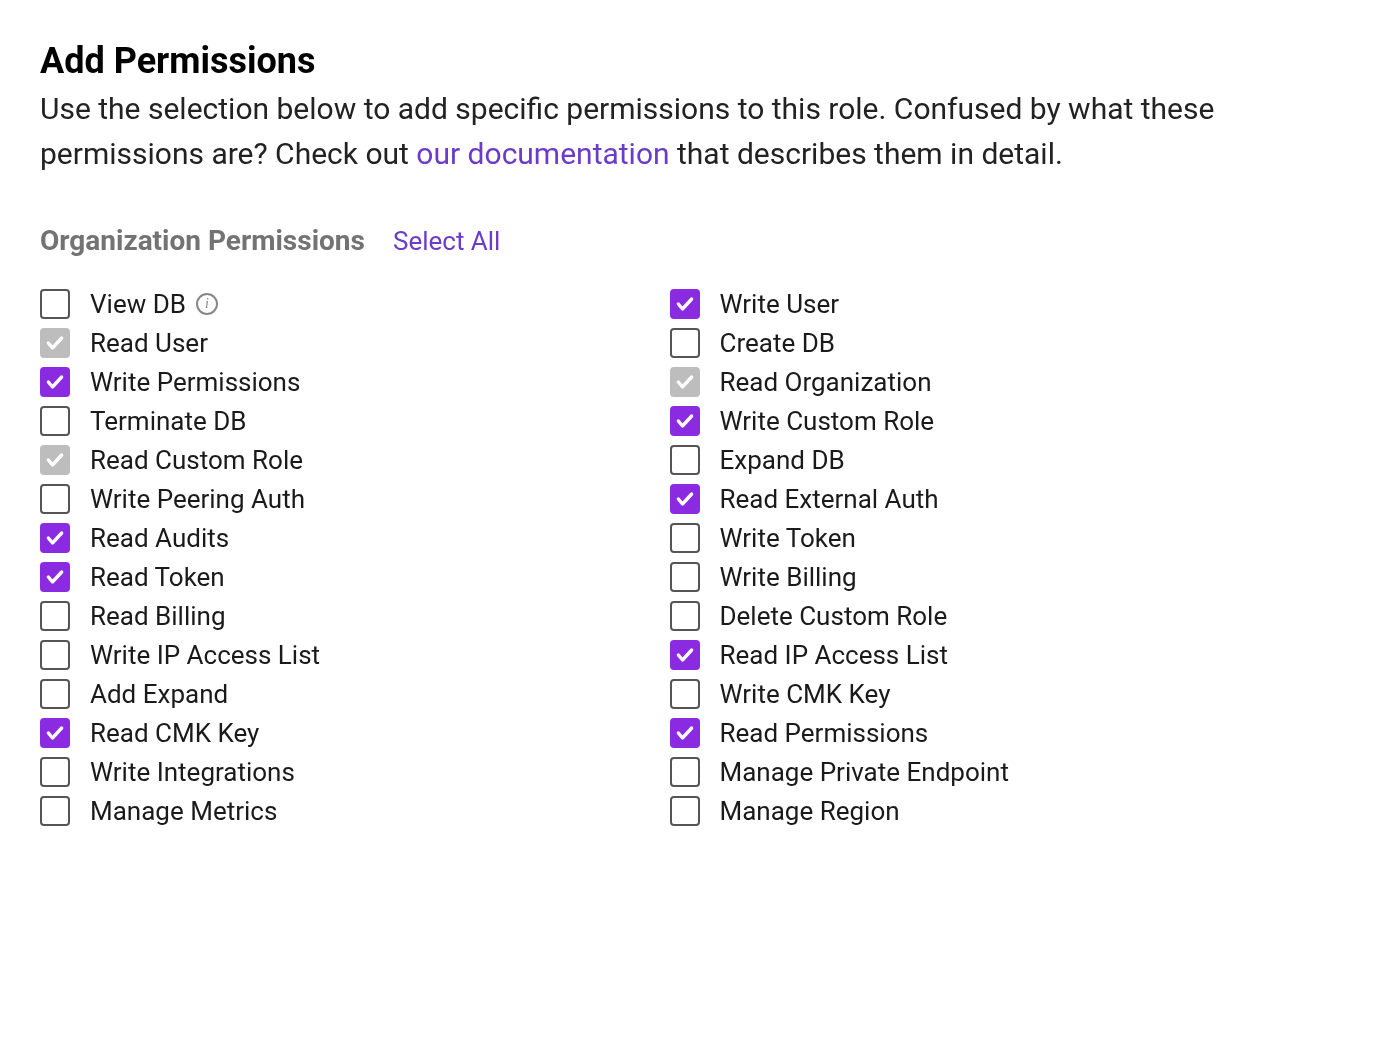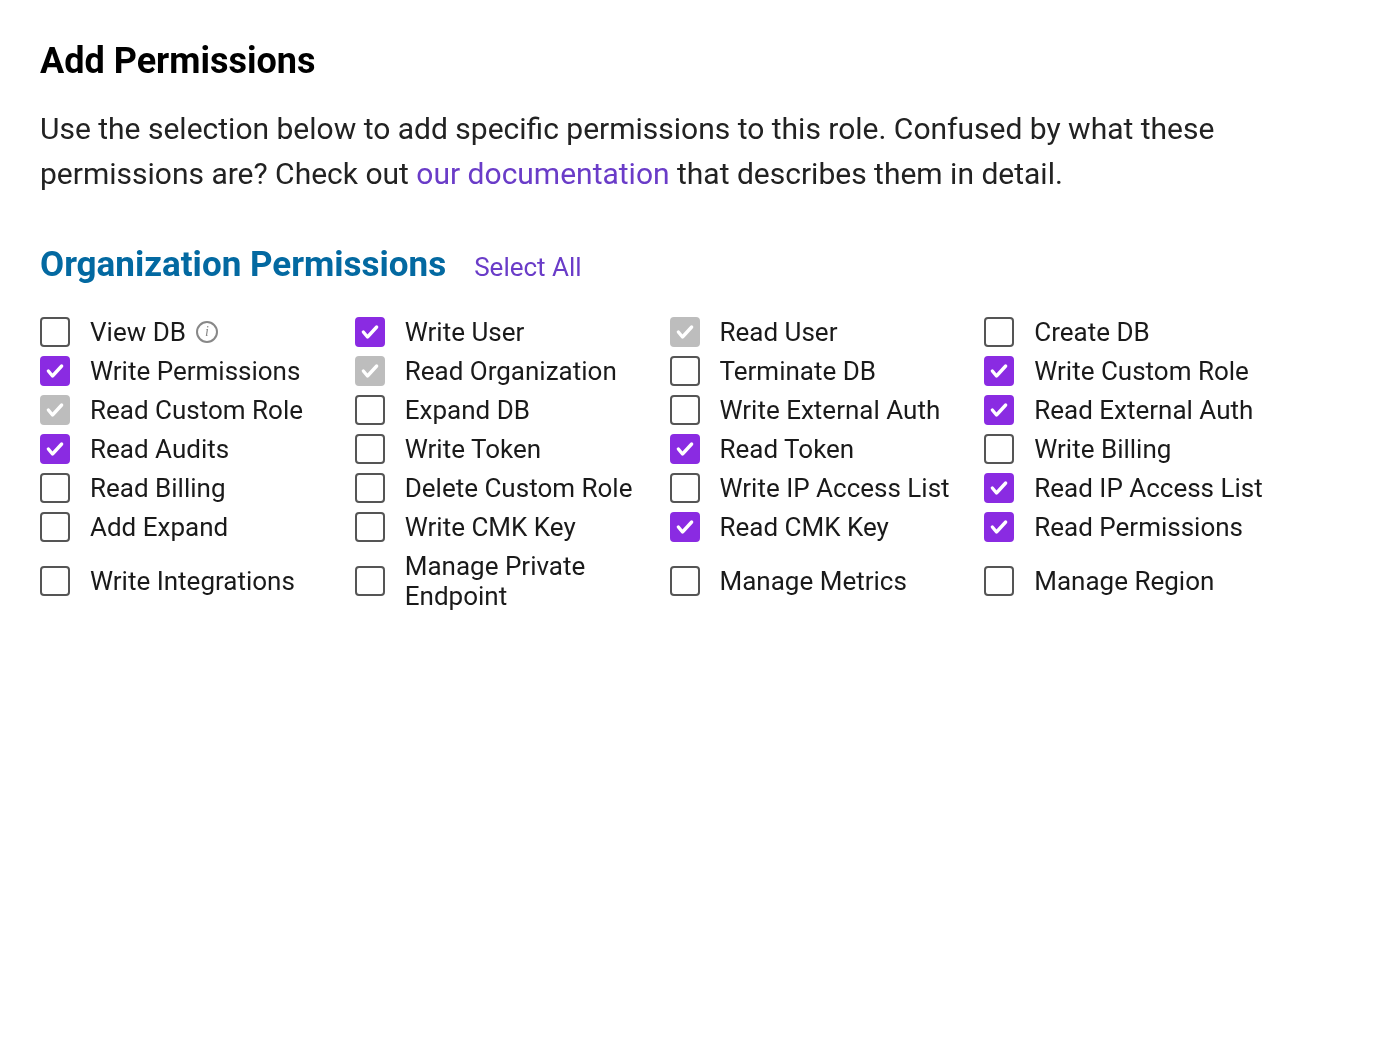--- a/index.html
+++ b/index.html
@@ -5,54 +5,54 @@
     * { box-sizing: border-box; margin: 0; padding: 0; }
     body {
       font-family: -apple-system, BlinkMacSystemFont, "Segoe UI", Roboto, Helvetica, Arial, sans-serif;
       padding: 40px;
       color: #1a1a1a;
       background: #fff;
     }
     .title {
       font-size: 36px;
       font-weight: 700;
-      margin-bottom: 24px;
+      margin-bottom: 4px;
       color: #000;
     }
     .description {
       font-size: 30px;
       line-height: 1.5;
       color: #222;
       margin-bottom: 48px;
       max-width: 1200px;
     }
     .doc-link {
       color: #6a3cc8;
       text-decoration: none;
     }
     .section-header {
       display: flex;
       align-items: baseline;
       gap: 28px;
       margin-bottom: 32px;
     }
     .section-title {
-      font-size: 35px;
+      font-size: 28px;
       font-weight: 700;
-      color: #0369a1;
+      color: #737373;
     }
     .select-all {
       font-size: 26px;
       color: #6a3cc8;
       cursor: pointer;
       text-decoration: none;
     }
     .permissions-grid {
       display: grid;
-      grid-template-columns: repeat(4, 1fr);
+      grid-template-columns: repeat(2, 1fr);
       column-gap: 20px;
       row-gap: 30px;
       max-width: 1250px;
       gap: 9px;
     }
     .perm-item {
       display: flex;
       align-items: center;
       gap: 20px;
     }
@@ -203,21 +203,21 @@
     </div>
     <div class="perm-item">
       <div class="checkbox"></div>
       <span class="perm-label">
         <span>Expand DB</span>
       </span>
     </div>
     <div class="perm-item">
       <div class="checkbox"></div>
       <span class="perm-label">
-        <span>Write External Auth</span>
+        <span>Write Peering Auth</span>
       </span>
     </div>
     <div class="perm-item">
       <div class="checkbox checked">
         <svg viewBox="0 0 24 24" fill="none" stroke="#fff" stroke-width="4" stroke-linecap="round" stroke-linejoin="round">
           <polyline points="4 12 9 18 20 6"></polyline>
         </svg>
       </div>
       <span class="perm-label">
         <span>Read External Auth</span>

